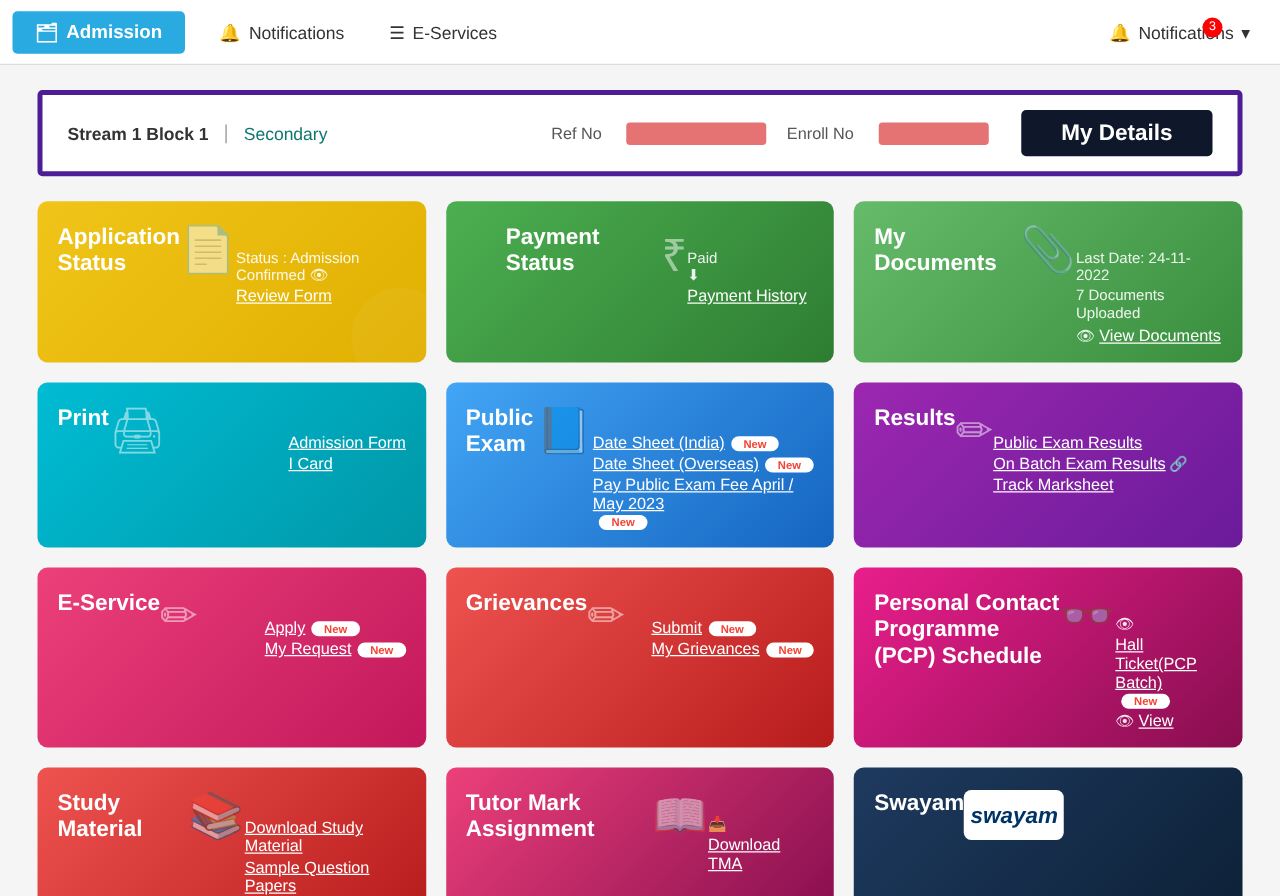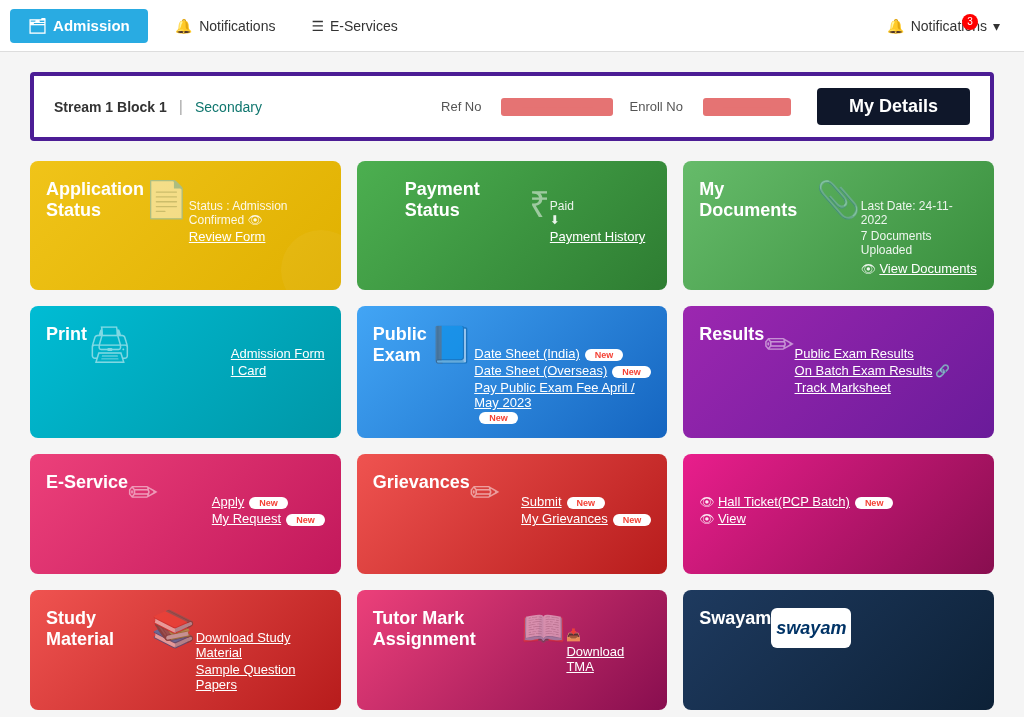--- a/index.html
+++ b/index.html
@@ -357,20 +357,24 @@
         <span class="card-title">Grievances</span>
         <span class="card-icon">✏</span>
       </div>
       <div class="card-body">
         <div><a class="card-link">Submit</a><span class="new-badge">New</span></div>
         <div><a class="card-link">My Grievances</a><span class="new-badge">New</span></div>
       </div>
     </div>
 
     <div class="card card-magenta">
+      <div class="card-header">
+        <span class="card-title">Personal Contact Programme (PCP) Schedule</span>
+        <span class="card-icon">👓</span>
+      </div>
       <div class="card-body">
         <div>👁 <a class="card-link">Hall Ticket(PCP Batch)</a><span class="new-badge">New</span></div>
         <div>👁 <a class="card-link">View</a></div>
       </div>
     </div>
 
     <div class="card card-study">
       <div class="card-header">
         <span class="card-title">Study Material</span>
         <span class="card-icon">📚</span>

